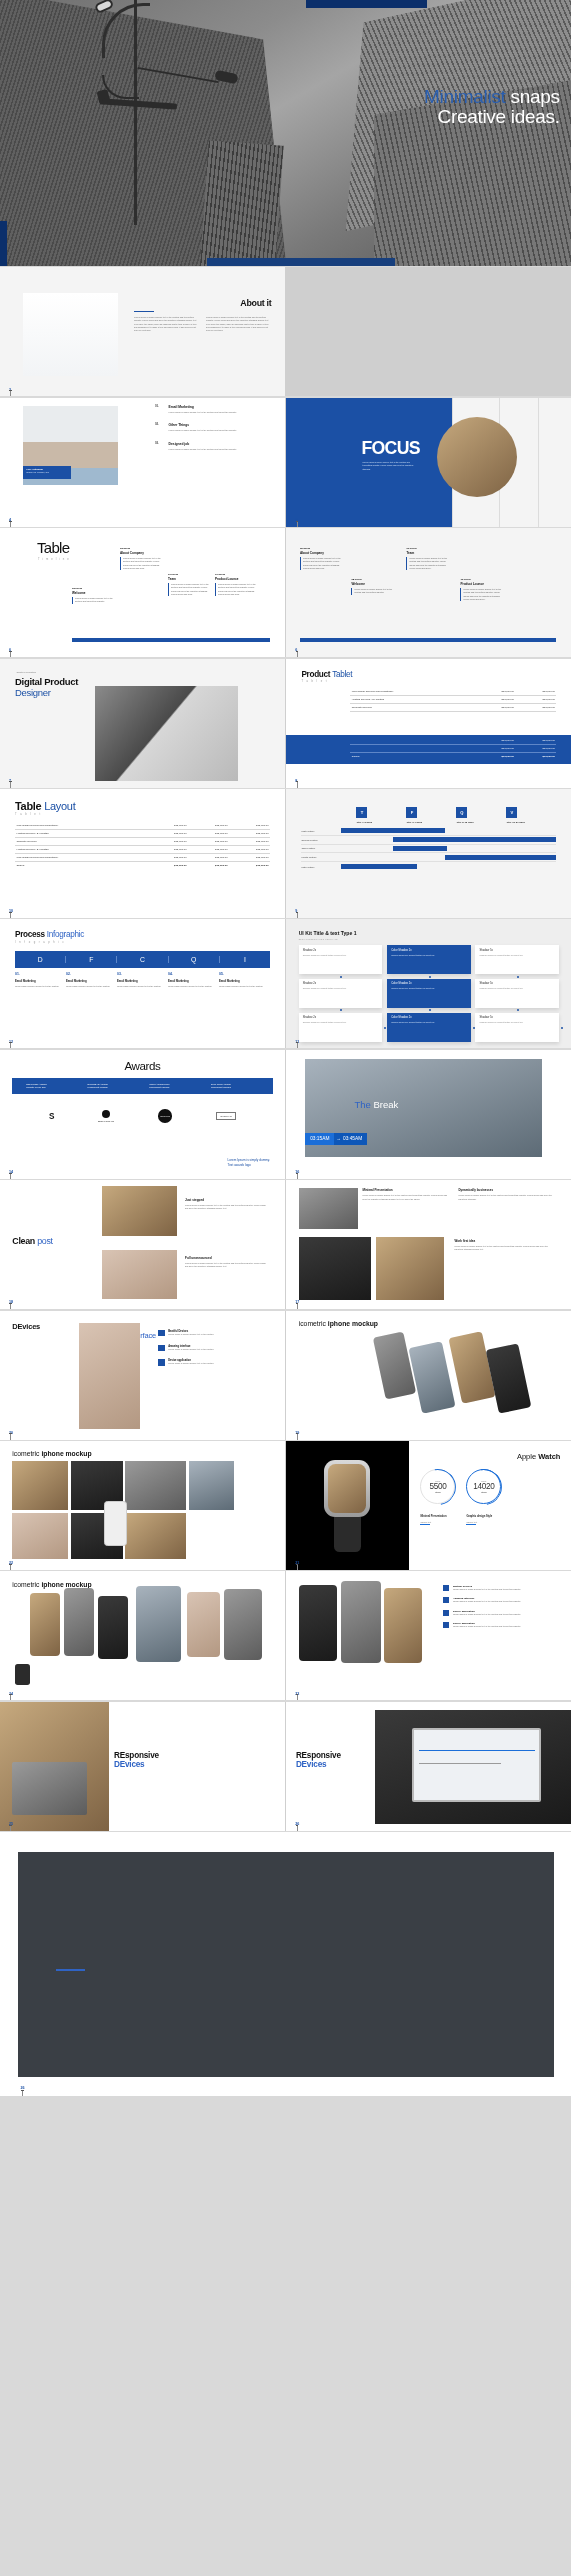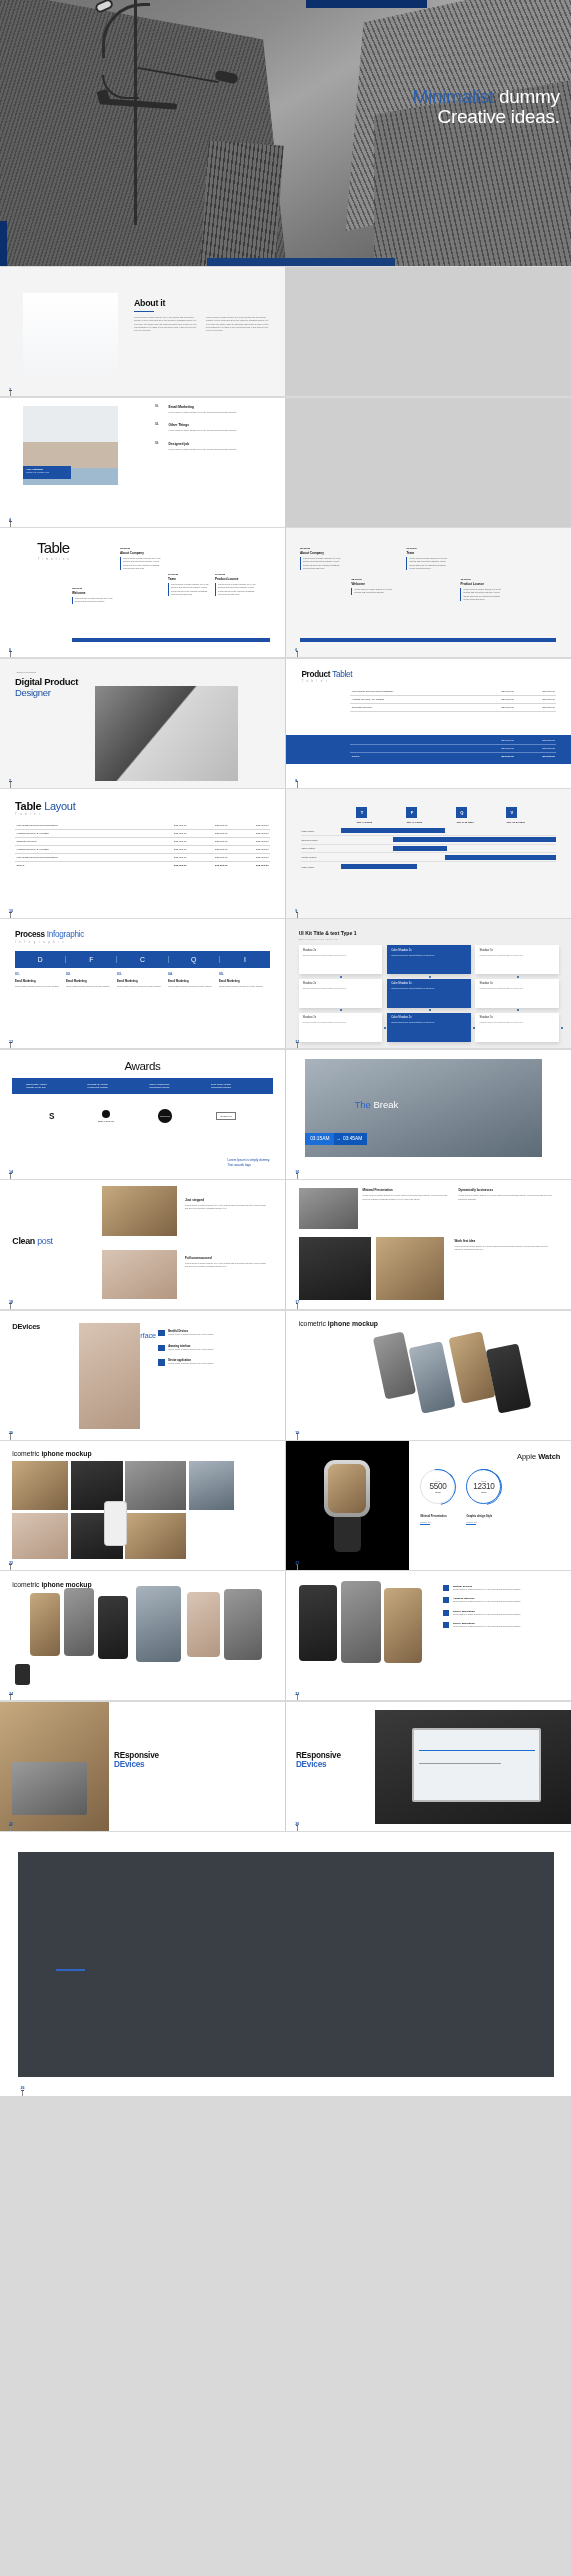--- a/index.html
+++ b/index.html
@@ -132,33 +132,33 @@
         <div class="arm2"></div>
         <div class="arm2head"></div>
         <div class="arm3"></div>
         <div class="arm3head"></div>
         <div class="crossbar"></div>
       </div>
       <div class="hero-blue-top"></div>
       <div class="hero-blue-left"></div>
       <div class="hero-blue-bottom"></div>
       <div class="hero-title">
-        <div><span class="accent">Minimalist</span><span> dummy</span></div>
+        <div><span class="accent">Minimalist</span><span> snaps</span></div>
         <div>Creative ideas.</div>
       </div>
     </div>
   </div>
 
   <div class="row">
 
     <div class="slide">
       <div class="sl" style="background:#f4f4f4;padding-left:0;">
         <div class="ph win" style="position:absolute;left:23px;top:26px;width:95px;height:83px;"></div>
         <div style="position:absolute;left:134px;top:31px;right:13.6px;">
-          <div class="h1" style="font-size:8.9px;font-weight:700;">About it</div>
+          <div class="h1" style="font-size:8.9px;font-weight:700;text-align:right;">About it</div>
           <div class="bluebar"></div>
           <div style="display:flex;gap:6.8px;">
             <div class="tiny2" style="flex:1;">Lorem Ipsum is simply dummy text of the printing and typesetting industry. Lorem Ipsum has been the industry's standard dummy text ever since the 1500s, when an unknown printer took a galley of type and scrambled it to make a type specimen book. It has survived not only five centuries</div>
             <div class="tiny2" style="flex:1;">Lorem Ipsum is simply dummy text of the printing and typesetting industry. Lorem Ipsum has been the industry's standard dummy text ever since the 1500s, when an unknown printer took a galley of type and scrambled it to make a type specimen book. It has survived not only five centuries</div>
           </div>
         </div>
       </div>
       <div class="pgnum">3</div>
       <div class="pgtick"></div>
     </div>
@@ -193,20 +193,33 @@
               <div style="font-size:3.3px;font-weight:700;color:#111;">Designed job</div>
               <div class="tiny2" style="margin-top:2px;">Lorem Ipsum is simply dummy text of the printing and typesetting industry.</div>
             </div>
           </div>
         </div>
       </div>
       <div class="pgnum">4</div>
       <div class="pgtick"></div>
     </div>
 
+    <div class="slide">
+      <div class="sl" style="padding:0;background:#f4f4f4;">
+        <div style="position:absolute;left:0;top:0;width:166px;height:129px;background:#1b50a5;"></div>
+        <div style="position:absolute;left:166px;top:0;width:0.7px;height:129px;background:#dcdcdc;"></div>
+        <div style="position:absolute;left:213px;top:0;width:0.7px;height:129px;background:#dcdcdc;"></div>
+        <div style="position:absolute;left:252px;top:0;width:0.7px;height:129px;background:#dcdcdc;"></div>
+        <div class="ph warm" style="position:absolute;left:151px;top:19px;width:80px;height:80px;border-radius:50%;"></div>
+        <div style="position:absolute;left:75px;top:40px;font-size:17.7px;font-weight:700;color:#fff;letter-spacing:-0.7px;">FOCUS</div>
+        <div style="position:absolute;left:76px;top:63px;width:57px;font-size:2px;color:#cfe0f7;line-height:1.7;">Lorem Ipsum is simply dummy text of the printing and typesetting industry. Lorem Ipsum has been the industry's standard.</div>
+      </div>
+      <div class="pgnum">5</div>
+      <div class="pgtick"></div>
+    </div>
   </div>
 
   <div class="row">
     <div class="slide">
       <div class="sl">
         <div style="font-size:15px;font-weight:400;color:#111;letter-spacing:-0.7px;margin-left:22px;">Table</div>
         <div class="kicker" style="margin-left:23px;letter-spacing:1.1px;">T i m e l i n e</div>
         <div class="ag-item" style="left:72px;top:59px;">
           <div class="tm">08:00PM</div>
           <div class="ti">Welcome</div>
@@ -726,21 +739,21 @@
                 <div class="vl">5500</div>
                 <div class="lb" style="font-weight:700;color:#555;">Steps</div>
               </div>
               <div style="font-size:2.6px;font-weight:700;color:#222;margin-top:11px;width:34px;">Minimal Presentation</div>
               <div style="font-size:2px;color:#777;margin-top:2.7px;">Sample text</div>
               <div style="width:9.5px;height:1px;background:#1b6ed8;margin-top:1.4px;"></div>
             </div>
             <div>
               <div class="ring f">
                 <div class="lb">Today</div>
-                <div class="vl">12310</div>
+                <div class="vl">14020</div>
                 <div class="lb" style="font-weight:700;color:#555;">Steps</div>
               </div>
               <div style="font-size:2.6px;font-weight:700;color:#222;margin-top:11px;width:34px;">Graphic design Style</div>
               <div style="font-size:2px;color:#777;margin-top:2.7px;">Sample text</div>
               <div style="width:9.5px;height:1px;background:#1b6ed8;margin-top:1.4px;"></div>
             </div>
           </div>
         </div>
       </div>
       <div class="pgnum">21</div>

